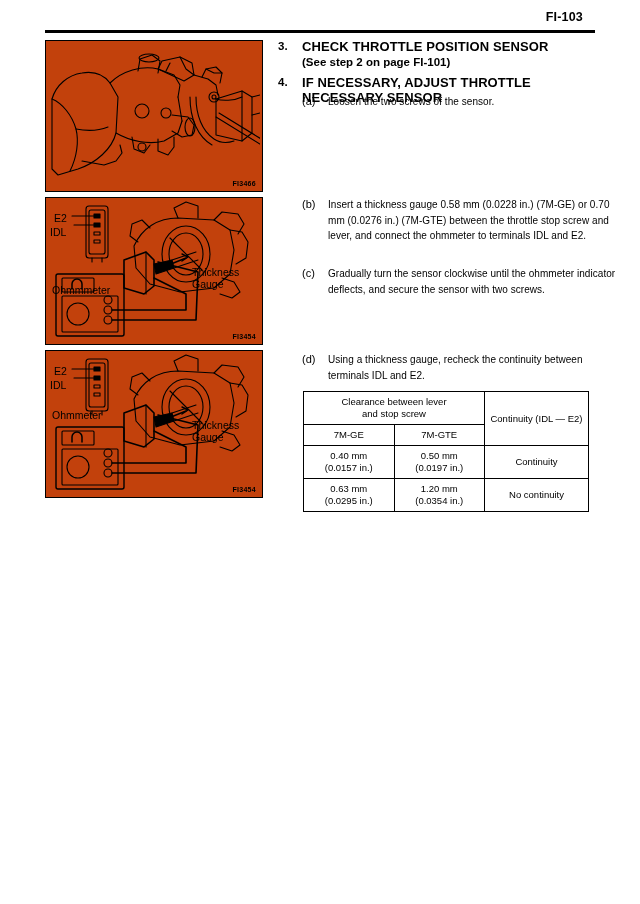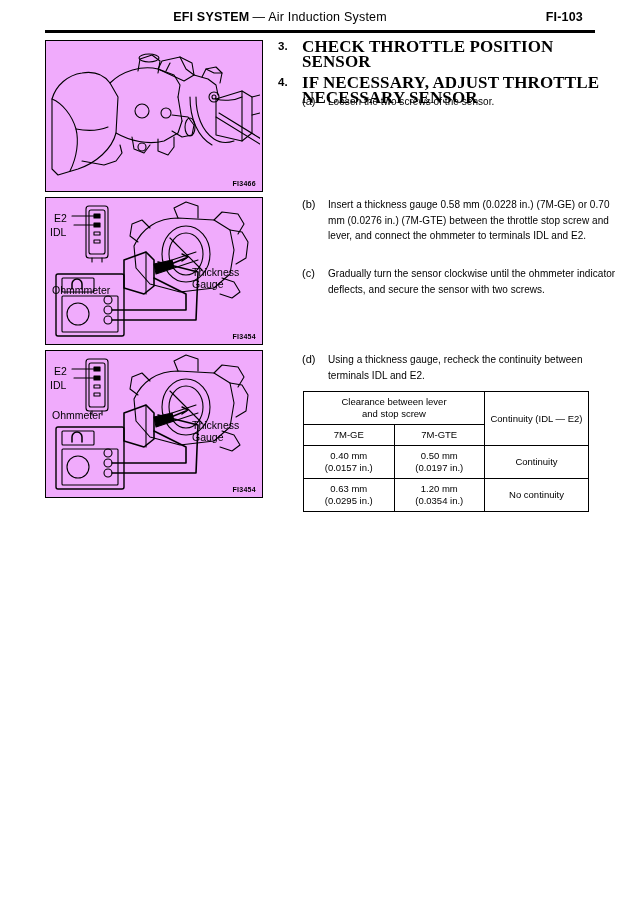--- a/index.html
+++ b/index.html
@@ -59,21 +59,21 @@
     top: 30px;
     width: 550px;
     height: 3px;
     background: #000;
   }
 
   
   .figure {
     position: absolute;
     border: 1.6px solid #000;
-    background: #f0abfc;
+    background: #c2410c;
     box-sizing: border-box;
     overflow: hidden;
   }
   .figure svg {
     display: block;
   }
   .fig-id {
     position: absolute;
     right: 6px;
     bottom: 4px;
@@ -101,25 +101,24 @@
     display: flex;
     align-items: flex-start;
   }
   .step-num {
     width: 24px;
     flex: 0 0 24px;
     font-size: 11.5px;
     font-weight: bold;
   }
   .step-title {
-    font-size: 17px;
+    font-size: 13px;
     font-weight: bold;
     line-height: 14.5px;
     letter-spacing: 0.1px;
-    font-family: Liberation Serif, serif;
   }
   .step-sub {
     font-size: 11.5px;
     font-weight: bold;
     line-height: 14.5px;
     margin-left: 24px;
   }
   .sub-item {
     display: flex;
     align-items: flex-start;
@@ -172,23 +171,20 @@
   .col-a { width: 98px; margin-top: 16px; }
   .col-b { width: 98px; }
   .col-c { width: 99px; }
 </style>
 </head>
 <body>
 
 <div class="page">
 
   <div class="header">
-    <div class="header-title">
-      <span class="bold">EFI SYSTEM</span><span class="dash">—</span><span>Air Induction System</span>
-    </div>
     <div class="header-page">FI-103</div>
   </div>
   <div class="header-rule"></div>
 
   <div class="figure" id="figure-1">
     <svg width="214" height="148" viewBox="0 0 214 148">
       <g fill="none" stroke="#000" stroke-width="1.1" stroke-linejoin="round" stroke-linecap="round">
 
         <path d="M6 58 C10 44 22 34 36 32 C48 30 58 34 64 42 L72 56 L70 92 C66 108 50 122 32 128 L12 134 L6 128 Z"></path>
         <path d="M6 58 C16 62 26 74 30 88 C33 100 31 116 24 130"></path>
@@ -343,20 +339,21 @@
     <div class="fig-label" style="left:146px; top:68px;">Thickness</div>
     <div class="fig-label" style="left:146px; top:80px;">Gauge</div>
     <div class="fig-id">FI3454</div>
   </div>
 
   <div id="block-step3" class="step">
     <div class="step-head">
       <div class="step-num">3.</div>
       <div class="step-title">CHECK THROTTLE POSITION SENSOR</div>
     </div>
+    <div class="step-sub">(See step 2 on page FI-101)</div>
   </div>
 
   <div id="block-step4" class="step">
     <div class="step-head">
       <div class="step-num">4.</div>
       <div class="step-title">IF NECESSARY, ADJUST THROTTLE NECESSARY SENSOR</div>
     </div>
   </div>
 
   <div id="block-sub-a" class="sub-item">

